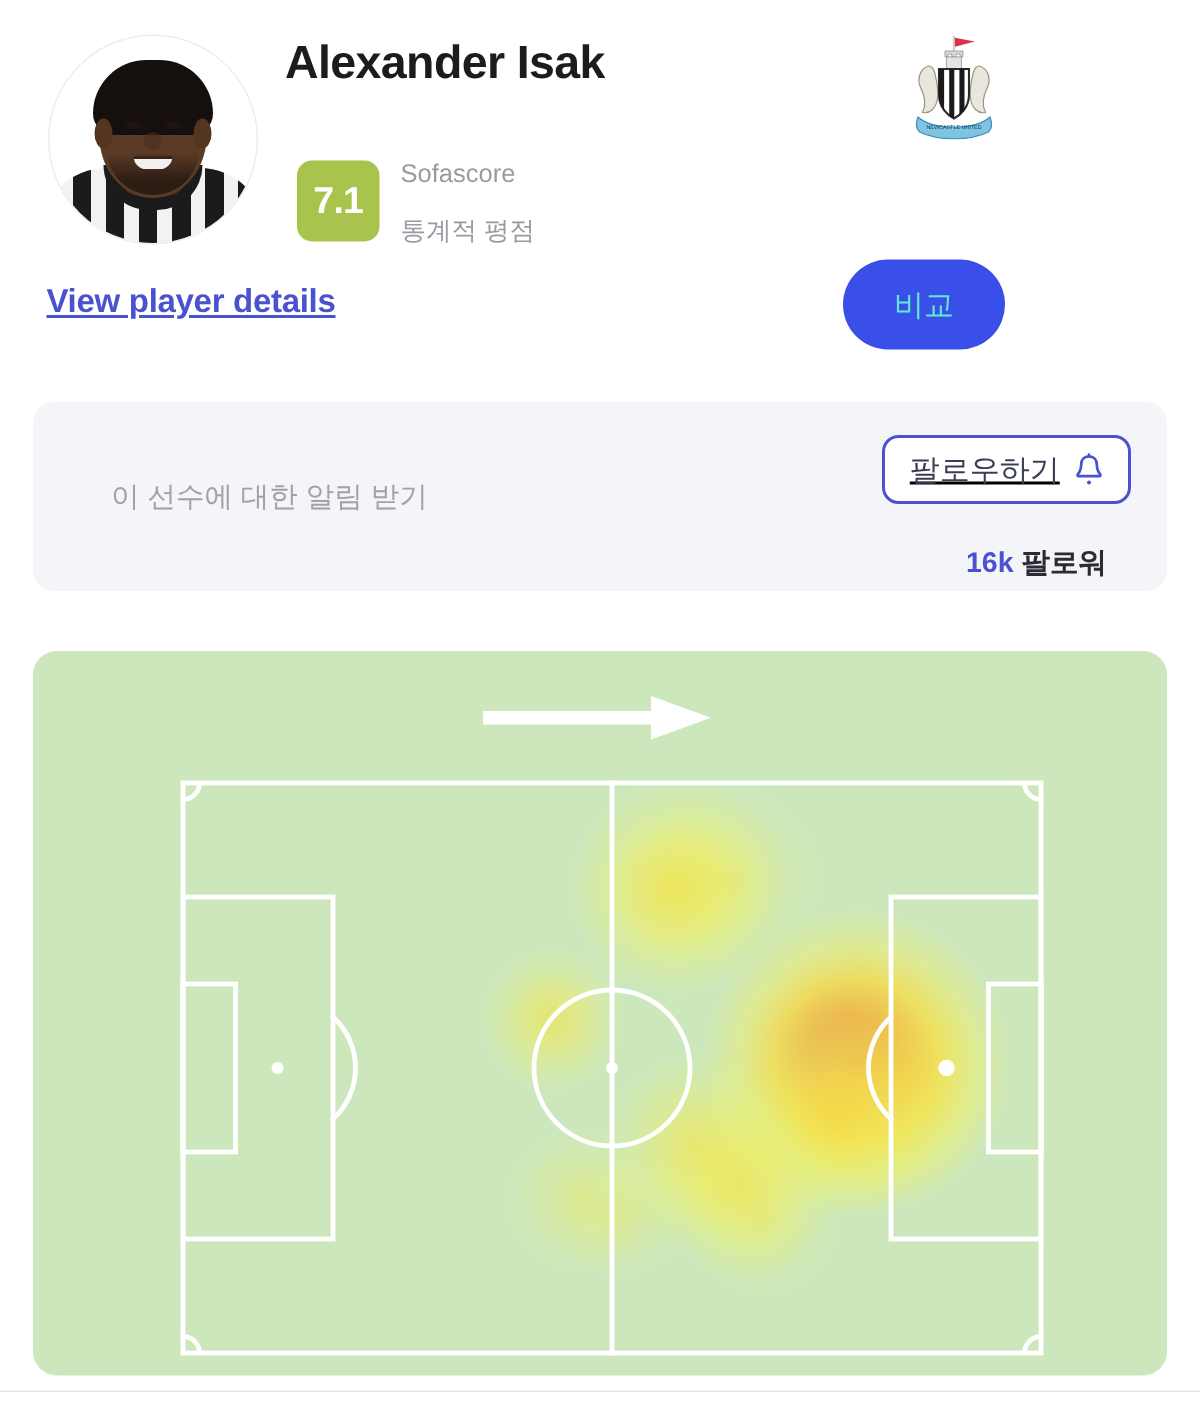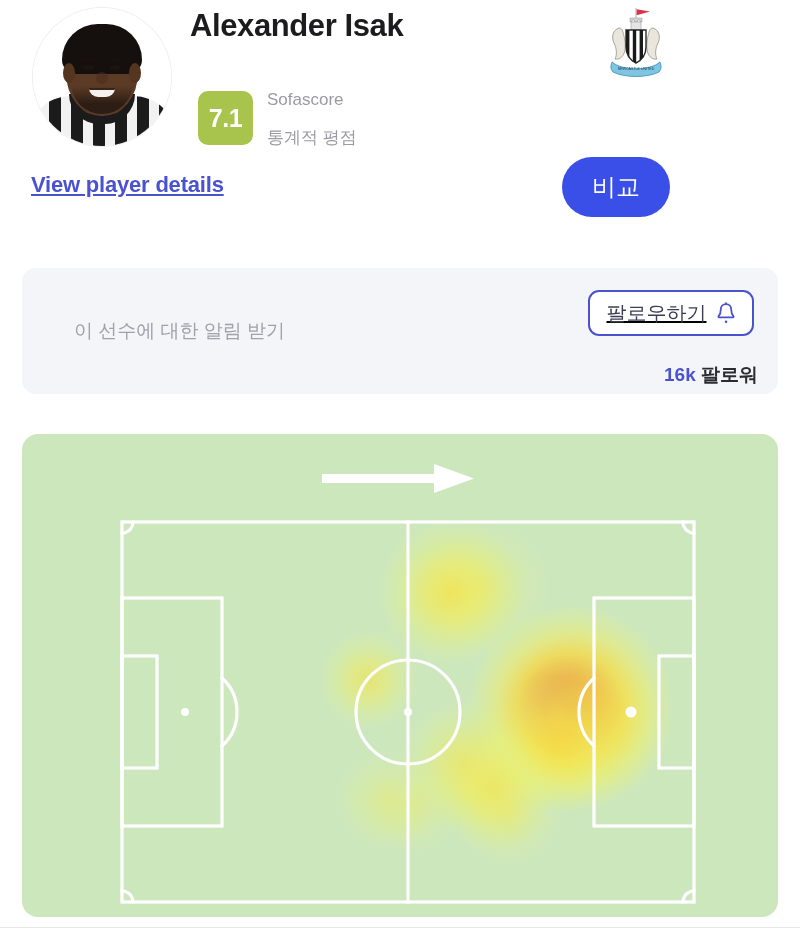--- a/index.html
+++ b/index.html
@@ -5,21 +5,21 @@
   * { box-sizing: border-box; margin: 0; padding: 0; }
   html, body {
     width: 800px; height: 939px;
     background: #ffffff;
     font-family: "Liberation Sans", "DejaVu Sans", sans-serif;
     overflow: hidden;
   }
   .page { position: relative; width: 800px; height: 939px; background:#fff; }
 
   
-  .header { position:absolute; left:0; top:0; width:694px; height:152px; }
+  .header { position:absolute; left:0; top:16px; width:694px; height:152px; }
 
   .avatar-wrap {
     position:absolute; left:32px; top:7px;
     width:140px; height:140px; border-radius:50%;
     background:#ffffff; border:1px solid #ededef;
     overflow:hidden;
   }
   .avatar-photo { position:absolute; inset:0; }
   
   .av-bg { position:absolute; inset:0; background:#ffffff; }
@@ -82,21 +82,21 @@
 
   .details-link {
     position:absolute; left:31px; top:172px;
     font-size:22px; font-weight:bold; color:#4a52cf; letter-spacing:-0.2px;
   }
 
   .compare-button {
     position:absolute; right:24px; top:157px;
     width:108px; height:60px; border-radius:30px;
     background:#3a4ee8; border:none; cursor:pointer;
-    color:#ffffff; font-size:24px; font-weight:500;
+    color:#5eead4; font-size:20px; font-weight:500;
     font-family:"Liberation Sans", sans-serif;
   }
 
   
   .follow-card {
     position:absolute; left:22px; top:268px;
     width:756px; height:126px; border-radius:14px;
     background:#f4f5f9;
   }
   .follow-prompt {
@@ -107,21 +107,21 @@
     position:absolute; right:24px; top:22px;
     width:166px; height:46px; border-radius:11px;
     background:#ffffff; border:2px solid #4a52cf; cursor:pointer;
     display:flex; align-items:center; justify-content:center; gap:9px;
     font-family:"Liberation Sans", sans-serif;
     text-decoration:underline;
   }
   .follow-btn-label { font-size:20px; color:#3b3d52; font-weight:500; }
   .bell-icon { width:20px; height:23px; display:block; }
   .follower-count {
-    position:absolute; right:20px; top:94px;
+    position:absolute; right:40px; top:94px;
     font-size:19px; font-weight:bold; color:#2b2b33;
   }
   .follower-count .num { color:#4a52cf; }
 
   
   .heatmap-card {
     position:absolute; left:22px; top:434px;
     width:756px; height:483px; border-radius:16px;
     background:#cde7bd; overflow:hidden;
   }

